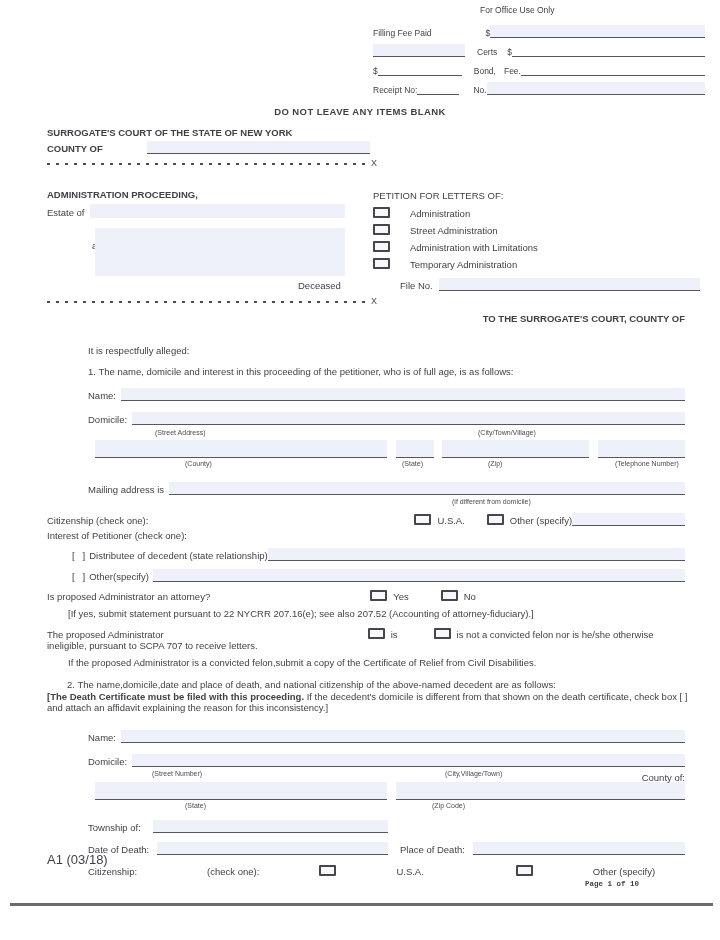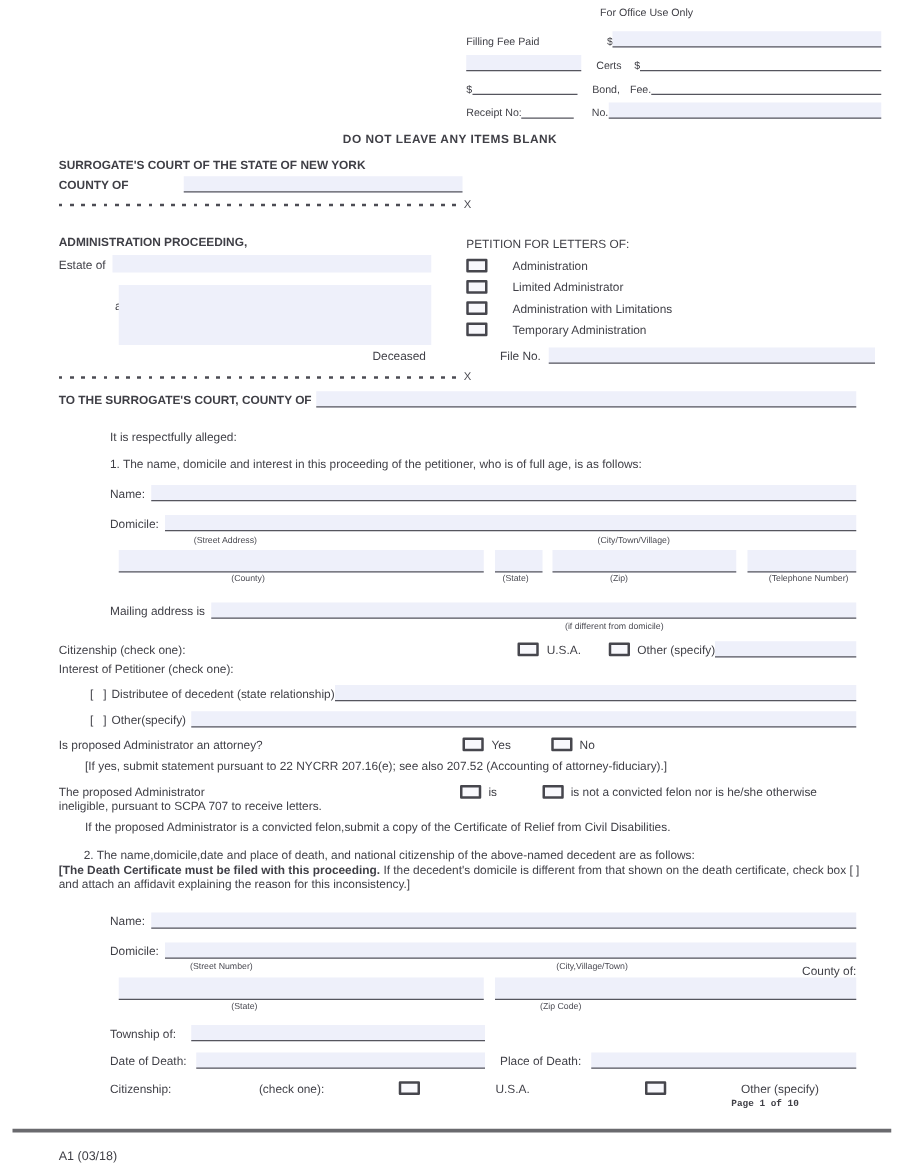--- a/index.html
+++ b/index.html
@@ -81,41 +81,41 @@
   <div class="box" style="left:95px;top:228px;width:250px;height:48px;border-bottom:none;"></div>
   <div class="abs" style="left:298px;top:280px;">Deceased</div>
 
   <div class="abs" style="left:373px;top:190px;">PETITION FOR LETTERS OF:</div>
   <div class="frow" style="left:373px;top:207px;">
     <span class="cb"></span>
     <span class="lbl" style="margin-left:20px;">Administration</span>
   </div>
   <div class="frow" style="left:373px;top:224px;">
     <span class="cb"></span>
-    <span class="lbl" style="margin-left:20px;">Limited Administrator</span>
+    <span class="lbl" style="margin-left:20px;">Street Administration</span>
   </div>
   <div class="frow" style="left:373px;top:241px;">
     <span class="cb"></span>
     <span class="lbl" style="margin-left:20px;">Administration with Limitations</span>
   </div>
   <div class="frow" style="left:373px;top:258px;">
     <span class="cb"></span>
     <span class="lbl" style="margin-left:20px;">Temporary Administration</span>
   </div>
   <div class="frow" style="left:400px;top:278px;width:300px;justify-content:center;">
     <span class="lbl">File No.</span>
     <span class="fill" style="flex:1;margin-left:6px;"></span>
   </div>
 
   <div class="frow" style="left:47px;top:296px;width:330px;">
     <span class="dash"></span>
     <span class="sep-x">X</span>
   </div>
 
-  <div class="frow" style="left:47px;top:313px;width:638px;">
+  <div class="frow" style="left:47px;top:313px;width:638px;flex-direction:column;">
     <span class="lbl bold">TO THE SURROGATE'S COURT, COUNTY OF</span>
     <span class="fill" style="flex:1;margin-left:4px;"></span>
   </div>
 
   <div class="abs" style="left:88px;top:345px;">It is respectfully alleged:</div>
   <div class="abs" style="left:88px;top:366px;width:600px;">1. The name, domicile and interest in this proceeding of the petitioner, who is of full age, is as follows:</div>
 
   <div class="frow" style="left:88px;top:388px;width:597px;">
     <span class="lbl">Name:</span>
     <span class="fill" style="flex:1;margin-left:5px;"></span>
@@ -228,17 +228,17 @@
   <div class="frow" style="left:88px;top:864px;width:597px;gap:46px;">
     <span class="lbl">Citizenship:</span>
     <span class="lbl" style="margin-left:24px;">(check one):</span>
     <span class="cb" style="margin-left:14px;"></span>
     <span class="lbl" style="margin-left:14px;">U.S.A.</span>
     <span class="cb" style="margin-left:46px;"></span>
     <span class="lbl" style="margin-left:14px;">Other (specify)</span>
     <span class="fill" style="flex:1;"></span>
   </div>
 
-  <div class="abs" style="left:47px;top:920px;font-size:10px;">A1 (03/18)</div>
+  <div class="abs" style="left:47px;top:852px;font-size:13px;">A1 (03/18)</div>
   <div class="abs bold" style="left:585px;top:880px;width:100px;text-align:left;font-size:7.5px;font-family:Liberation Mono, monospace;">Page 1 of 10</div>
   <div class="footer-line"></div>
 
 </div>
 
 </body></html>

